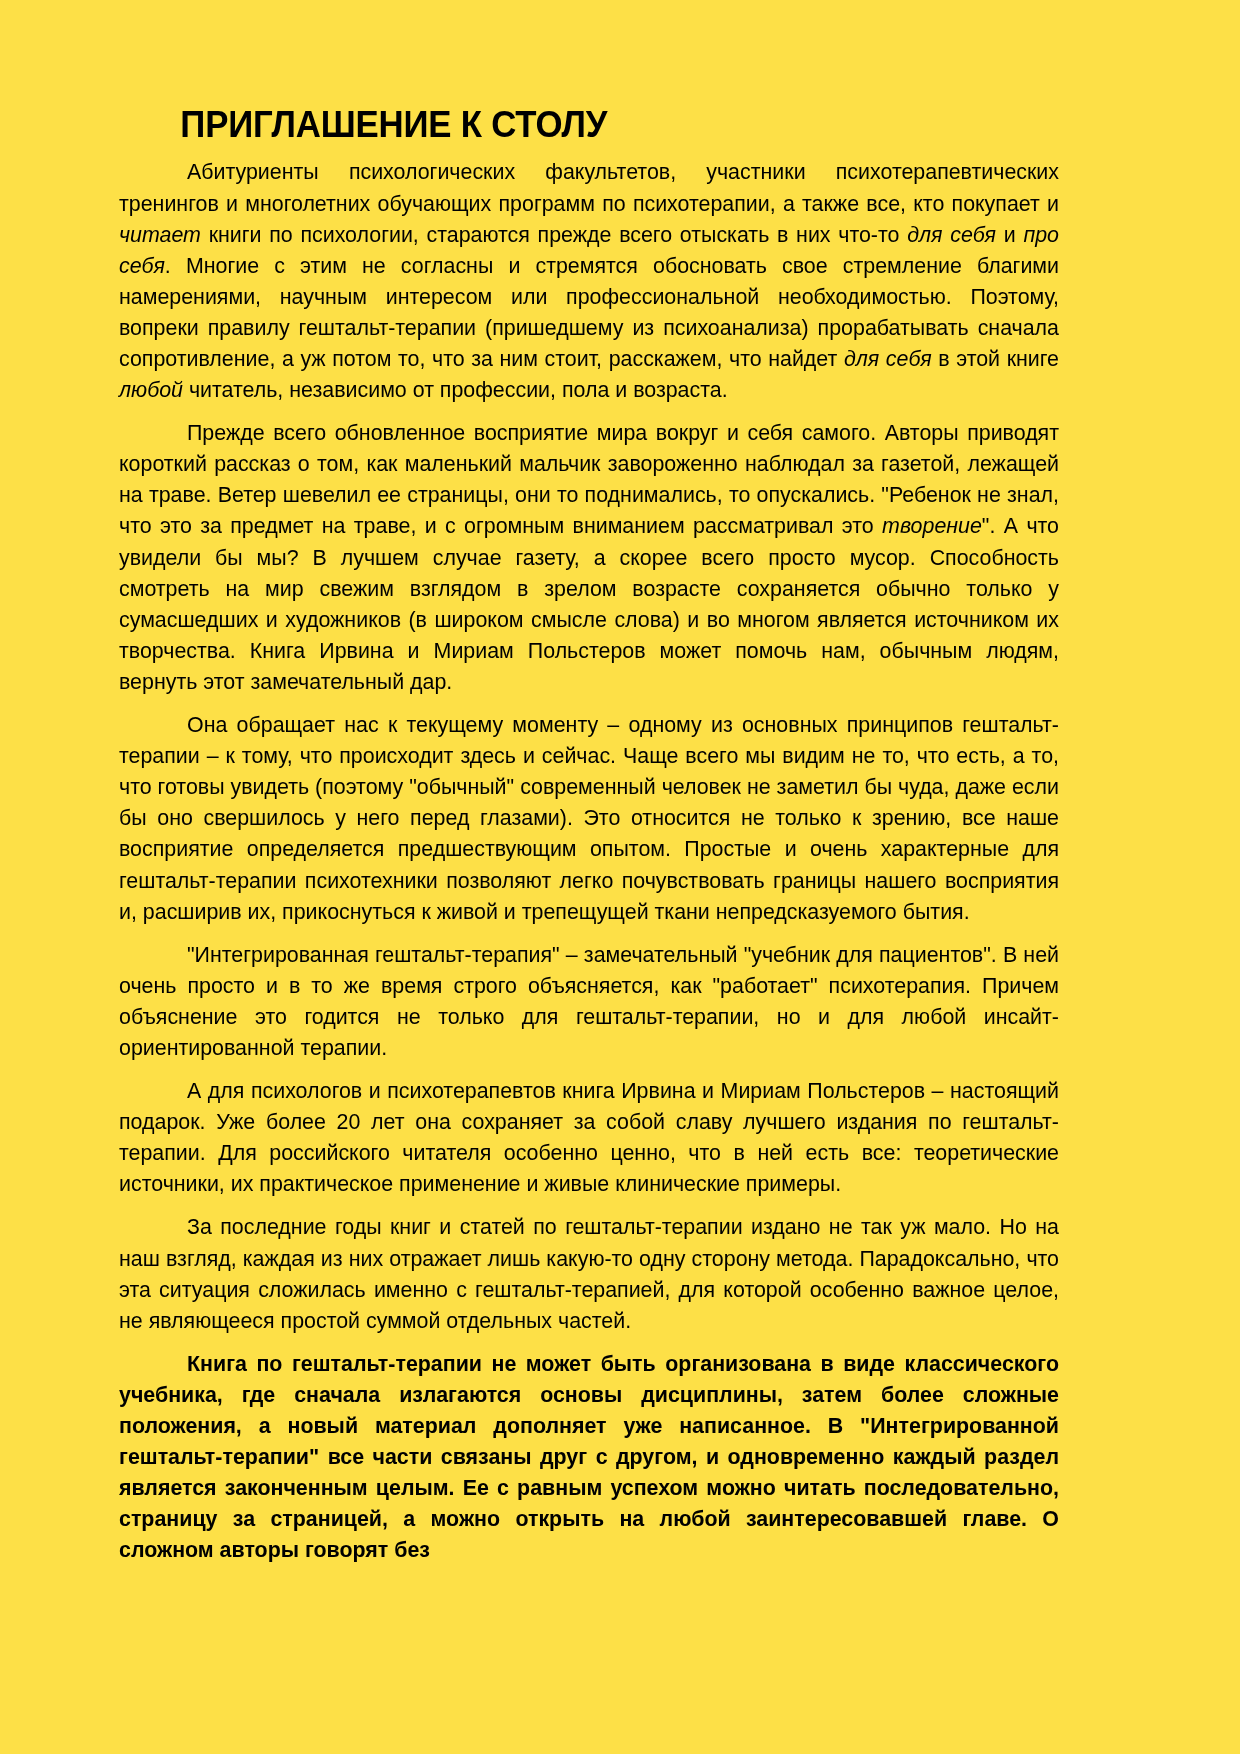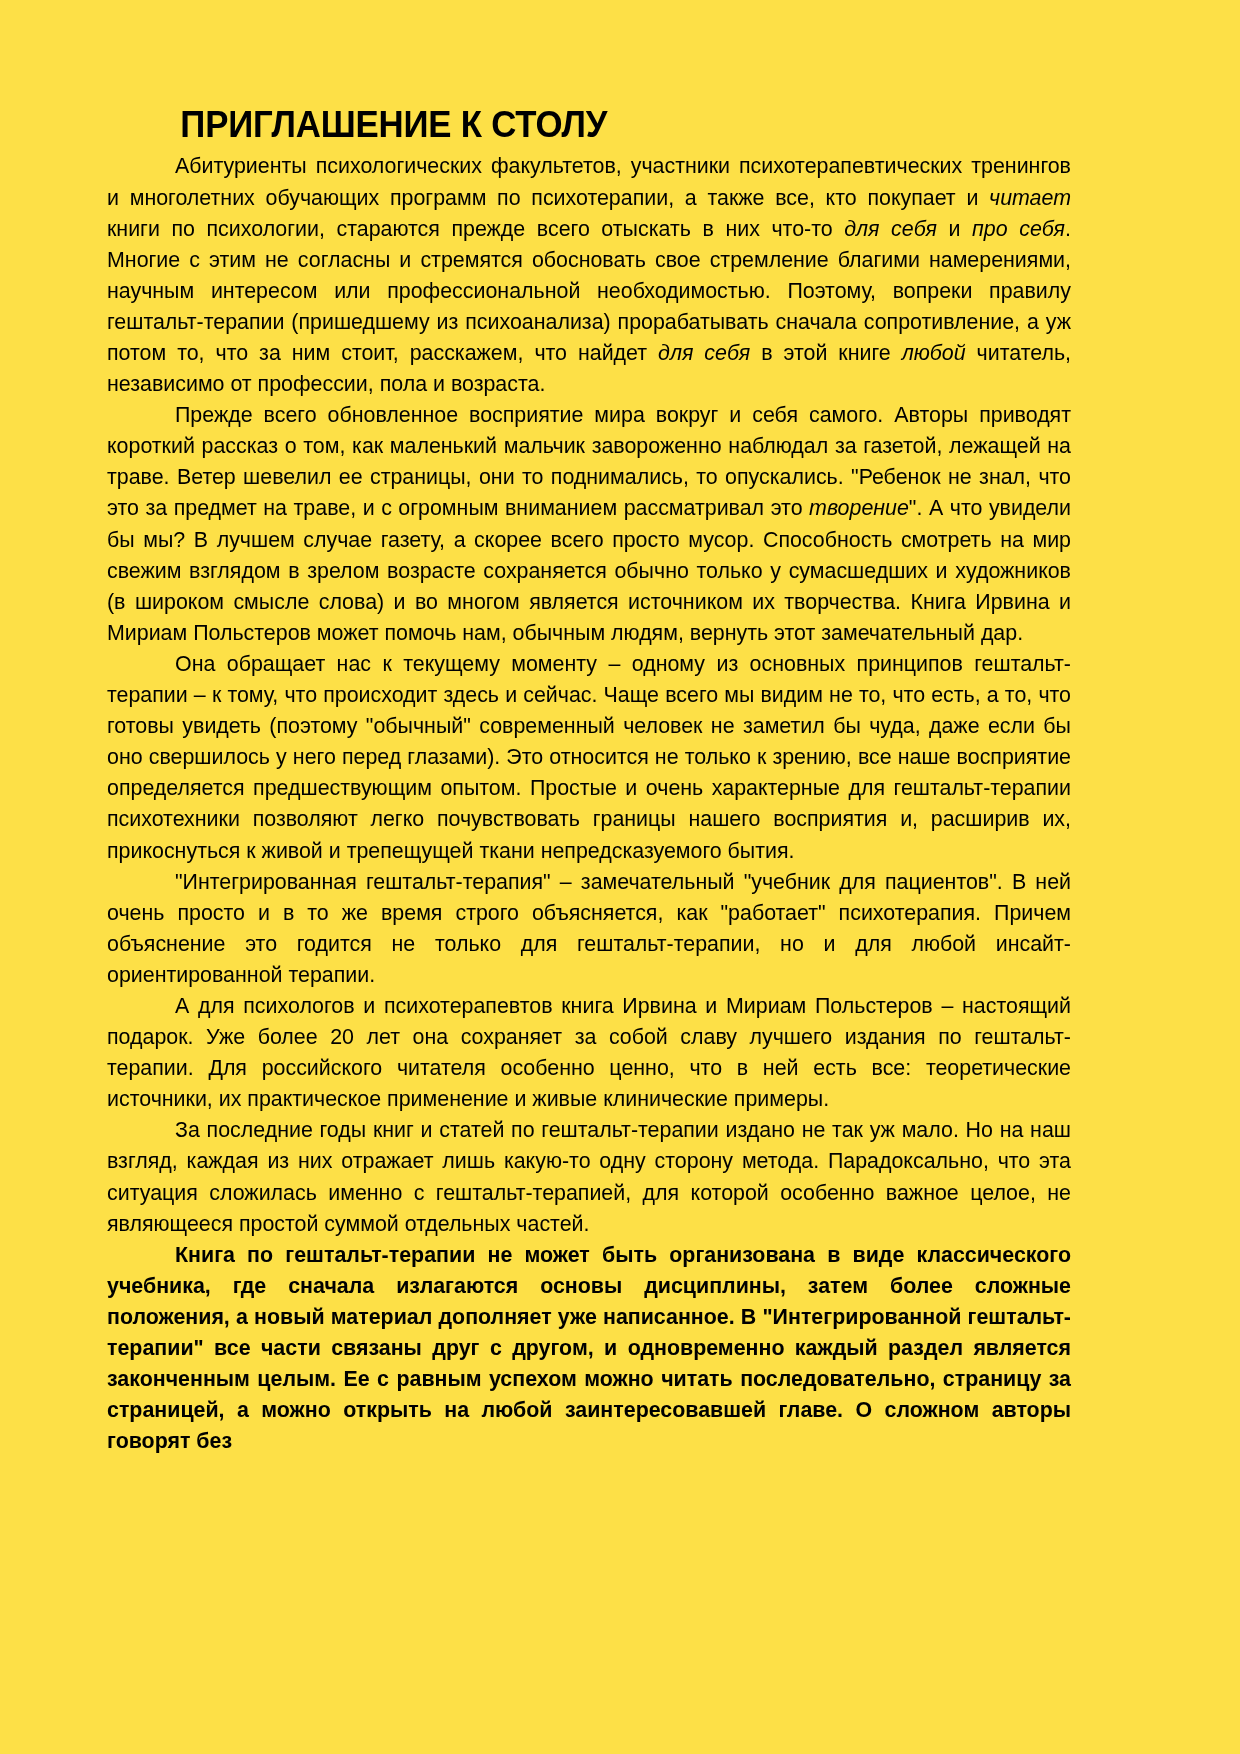--- a/index.html
+++ b/index.html
@@ -40,21 +40,21 @@
     margin: 0 0 6px 0;
     padding: 0;
     line-height: 1.12;
     text-align: left;
     text-indent: 78px;
     white-space: nowrap;
     transform: scaleX(0.94);
     transform-origin: left center;
   }
   p.para {
-    margin: 0;
+    margin: 12px;
     padding: 0;
     font-size: 21.4px;
     line-height: 31.1px;
     text-align: justify;
     text-indent: 68px;
     text-justify: inter-word;
     word-spacing: 0px;
     hyphens: none;
   }
   p.para i,

